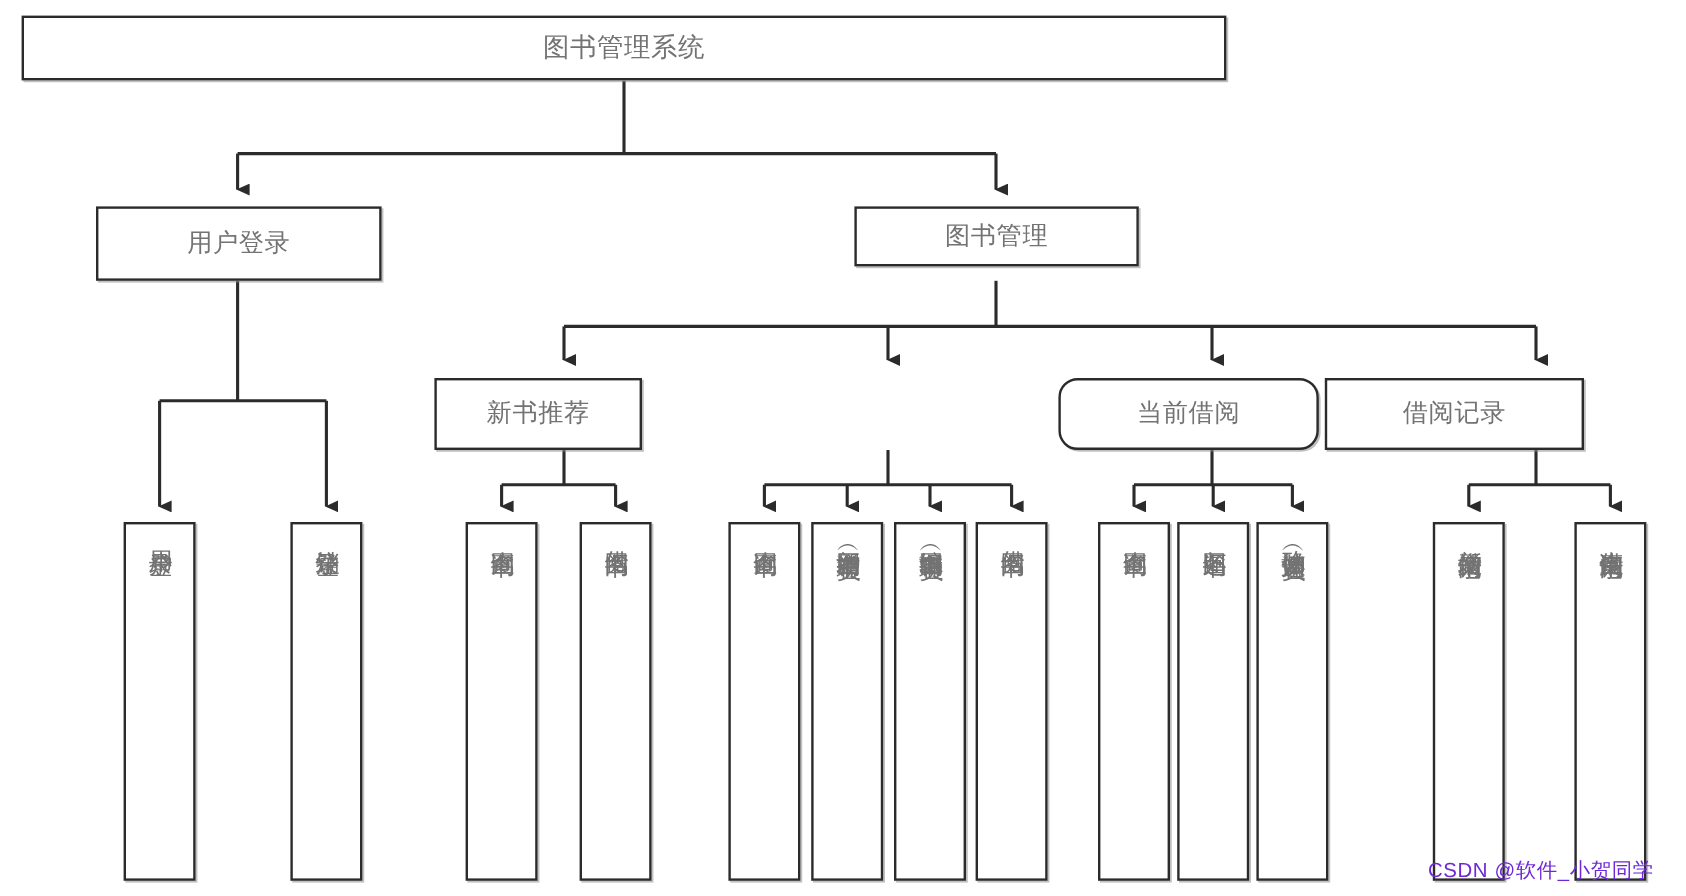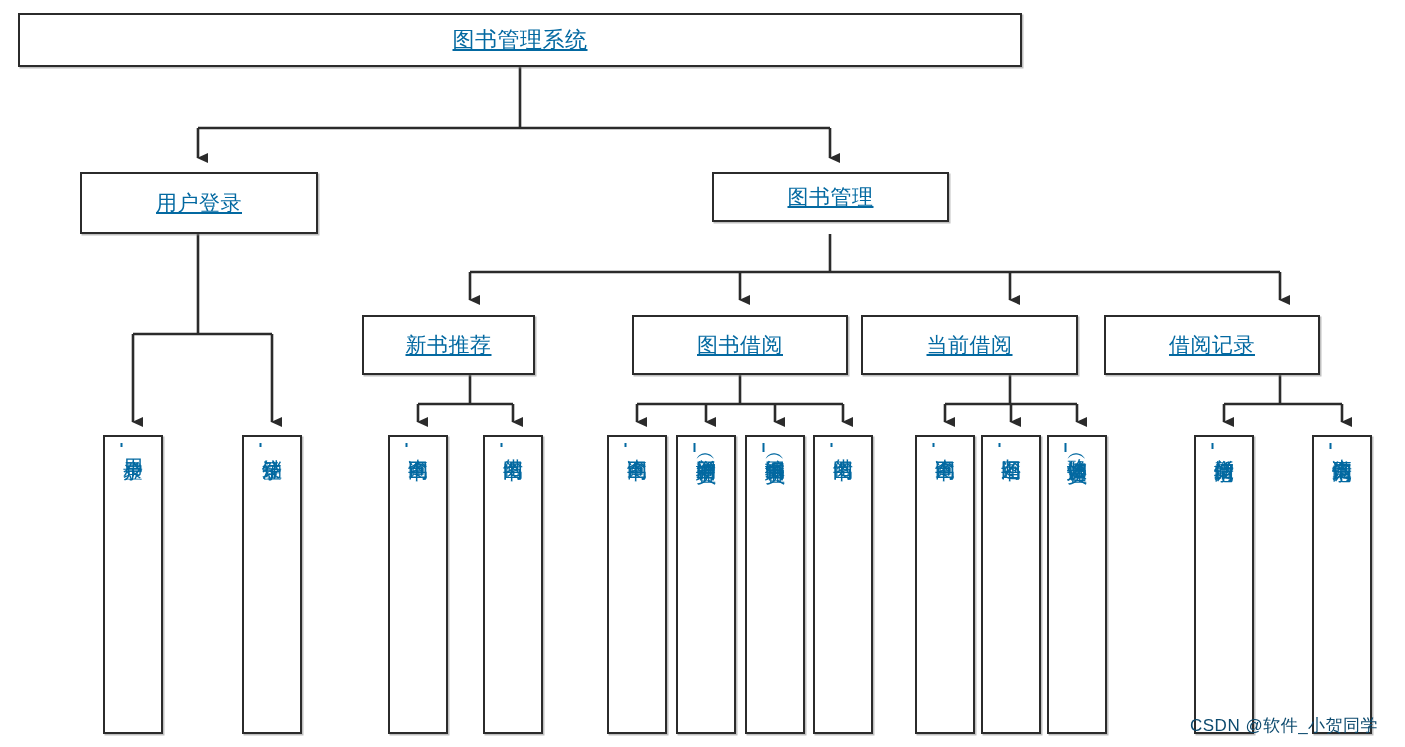--- a/index.html
+++ b/index.html
@@ -26,23 +26,22 @@
     pointer-events: none;
   }
   .node {
     position: absolute;
     box-sizing: border-box;
     background: #ffffff;
     border: 2px solid #2b2b2b;
     display: flex;
     align-items: center;
     justify-content: center;
-    color: #0369a1;
+    color: #737373;
     box-shadow: 1.5px 1.5px 0 rgba(140,140,140,0.55);
-    text-decoration: underline;
   }
   .node-label {
     display: block;
     text-align: center;
     line-height: 1.15;
     white-space: pre;
   }
   .node.horiz .node-label {
     font-size: 21px;
     letter-spacing: 0.5px;
@@ -60,21 +59,21 @@
     text-orientation: upright;
     font-size: 20px;
     line-height: 1.05;
     letter-spacing: 1px;
     white-space: normal;
     max-height: 100%;
   }
   .watermark {
     position: absolute;
     font-size: 17px;
-    color: #0c4a6e;
+    color: #6d28d9;
     letter-spacing: 0.5px;
     white-space: nowrap;
     user-select: none;
   }
 </style>
 </head>
 <body>
 
 <div id="diagram-root">
 
@@ -135,24 +134,21 @@
   <div class="node horiz" style="left:80px; top:172px; width:238px; height:62px;">
     <span class="node-label">用户登录</span>
   </div>
   <div class="node horiz" style="left:712px; top:172px; width:237px; height:50px;">
     <span class="node-label">图书管理</span>
   </div>
 
   <div class="node horiz" style="left:362px; top:315px; width:173px; height:60px;">
     <span class="node-label">新书推荐</span>
   </div>
-  <div class="node horiz" style="left:632px; top:315px; width:216px; height:60px;">
-    <span class="node-label">图书借阅</span>
-  </div>
-  <div class="node horiz" style="left:861px; top:315px; width:217px; height:60px;">
+  <div class="node horiz" style="left:882px; top:315px; width:217px; height:60px;border-radius:16px;">
     <span class="node-label">当前借阅</span>
   </div>
   <div class="node horiz" style="left:1104px; top:315px; width:216px; height:60px;justify-content:center;">
     <span class="node-label">借阅记录</span>
   </div>
 
   <div class="node vert" style="left:103px; top:435px; width:60px; height:299px;">
     <span class="node-label">用户登录</span>
   </div>
   <div class="node vert" style="left:242px; top:435px; width:60px; height:299px;">

